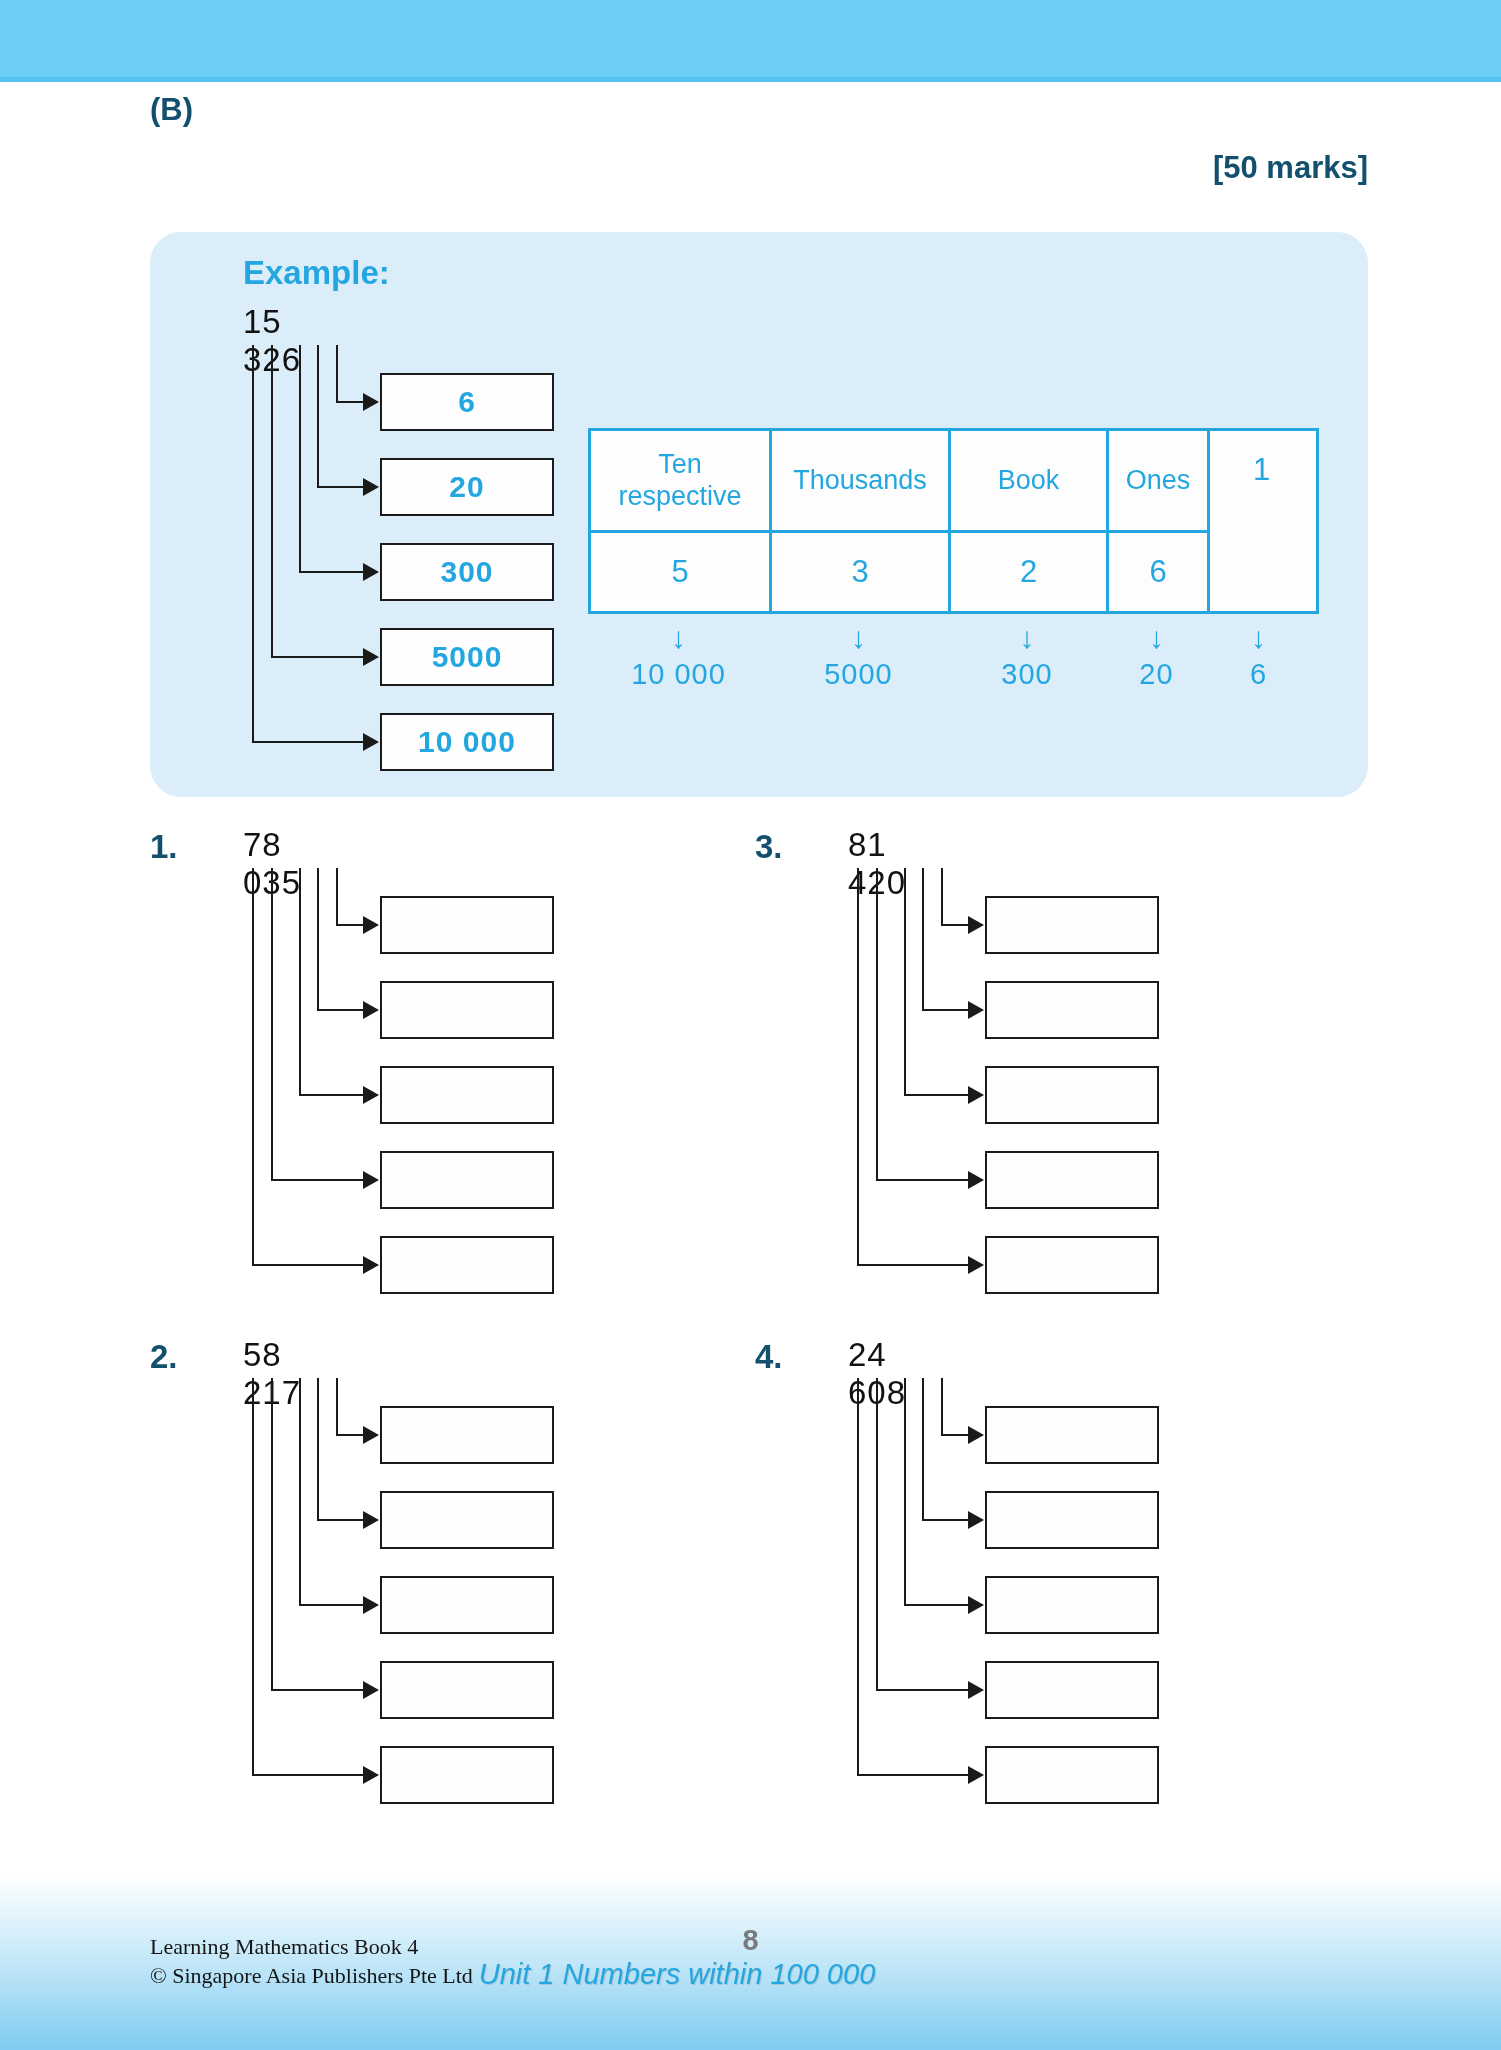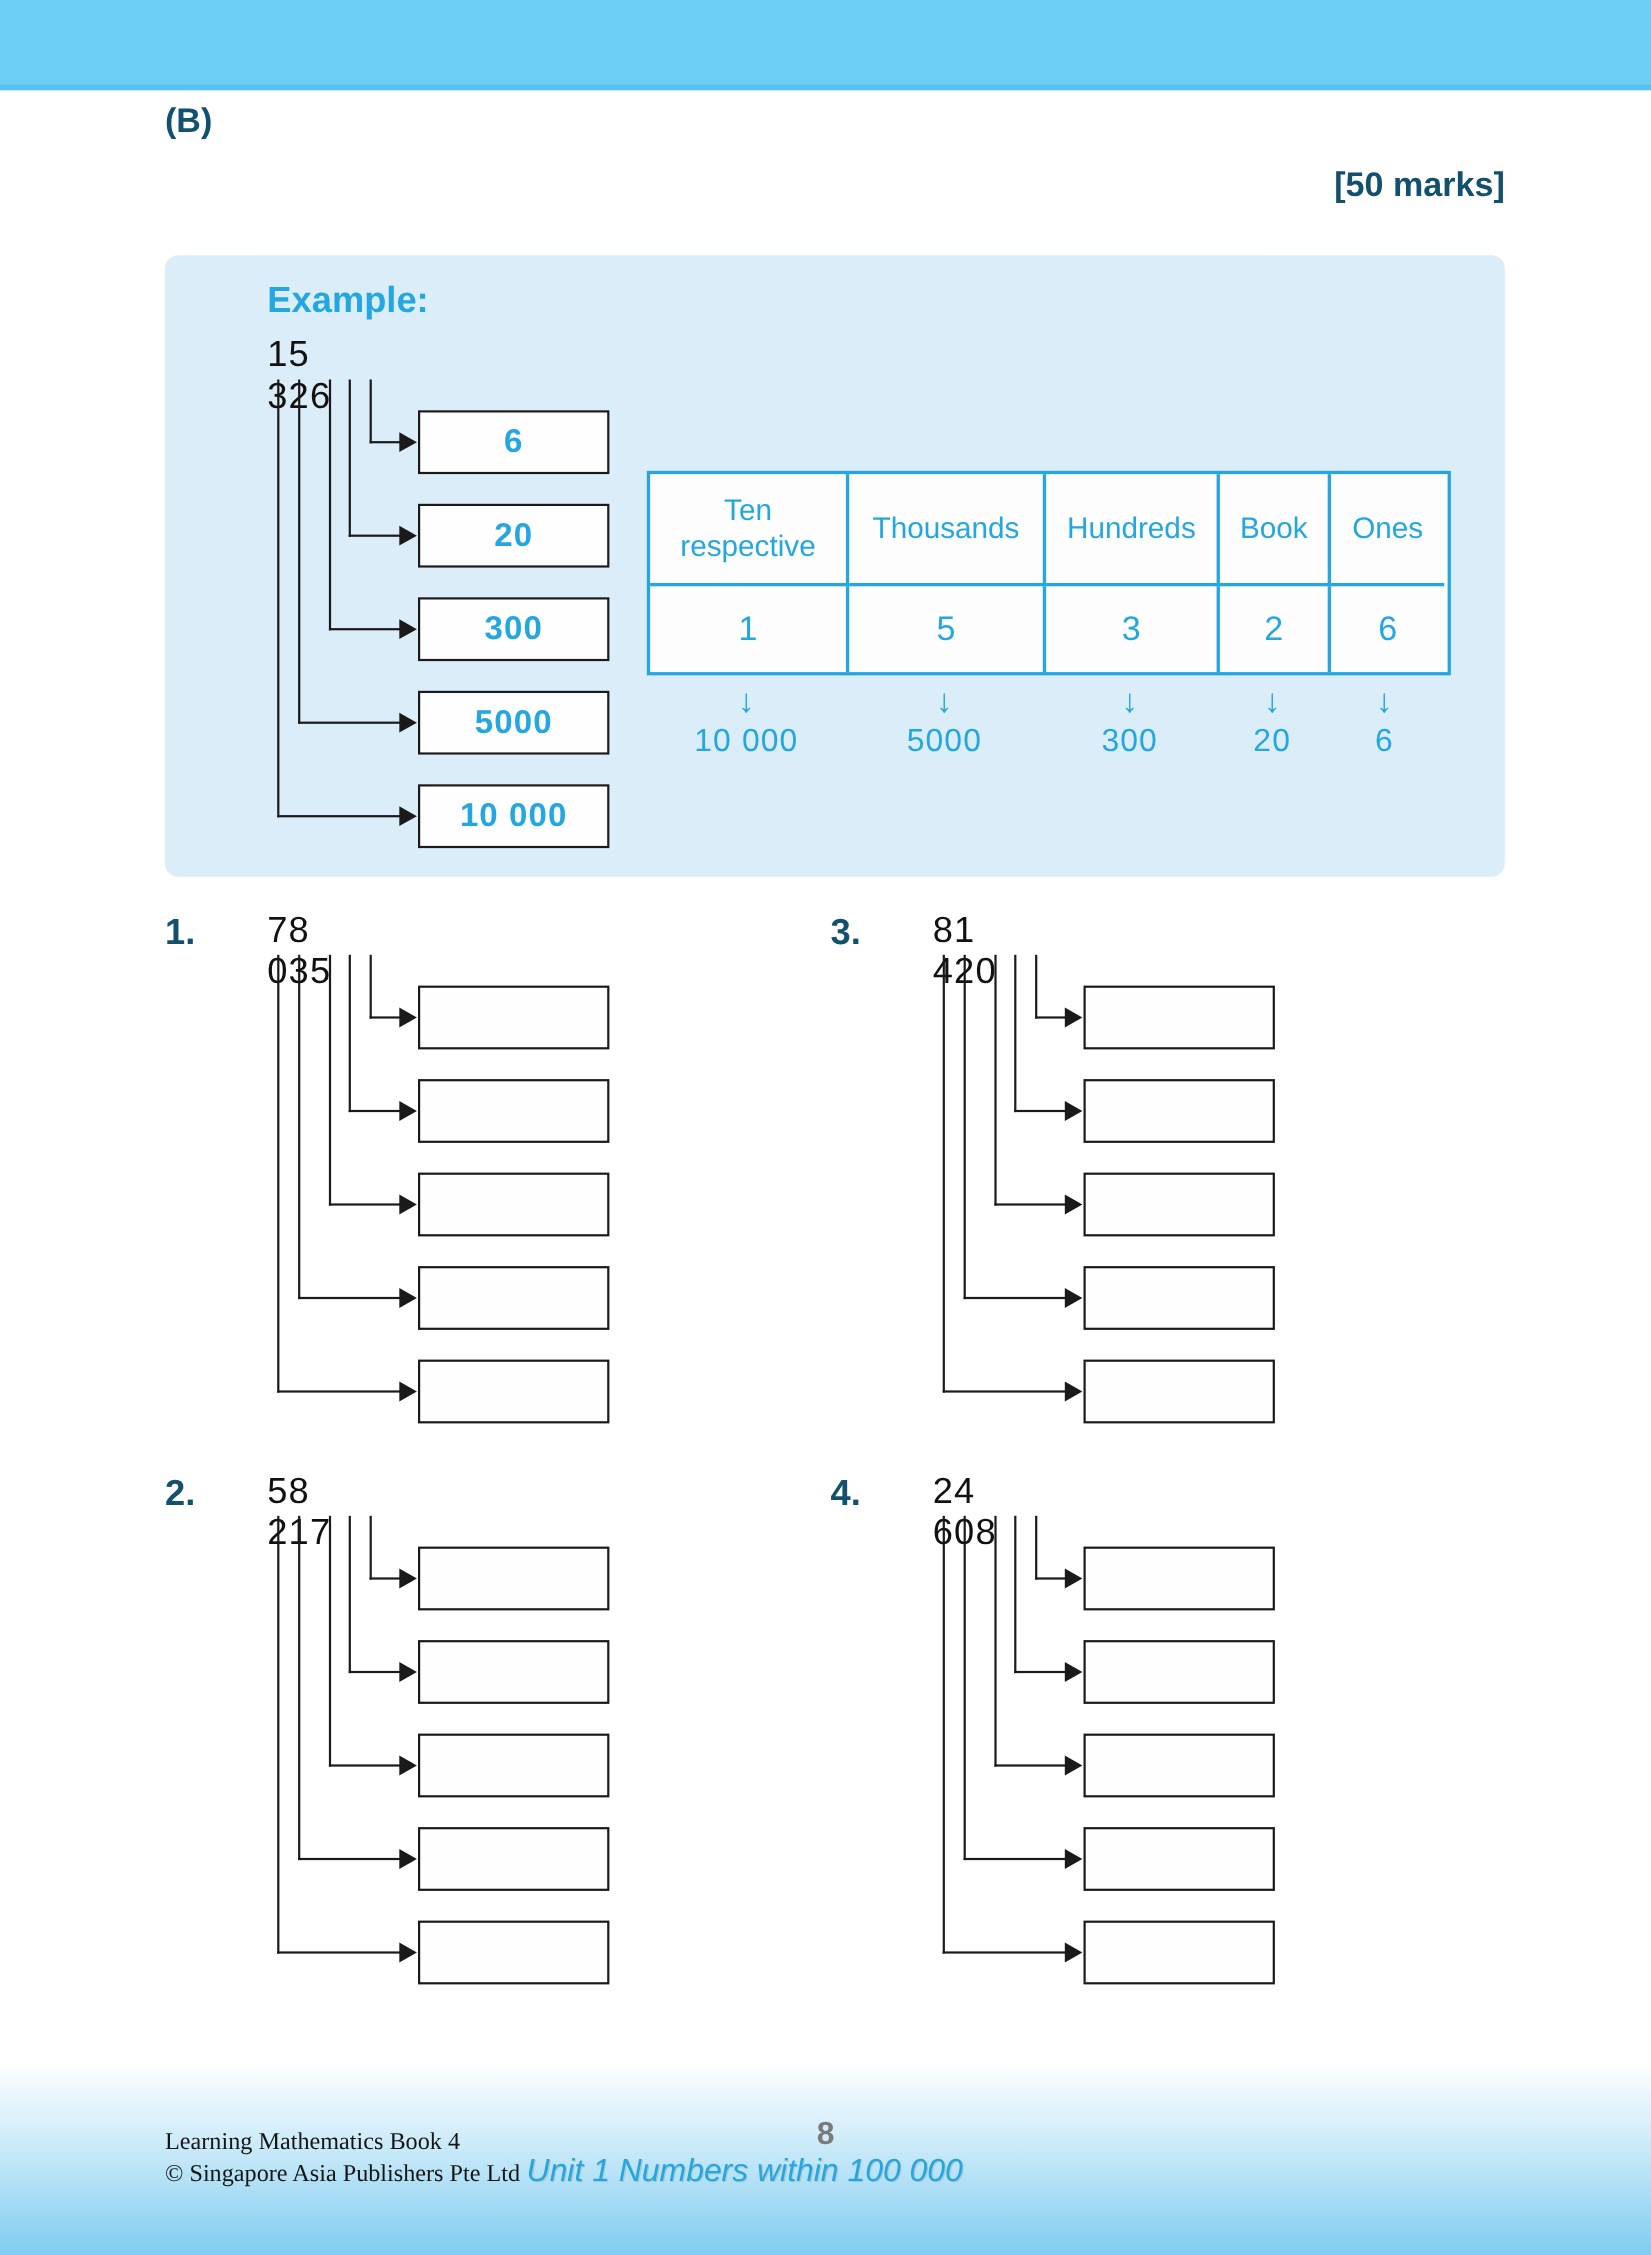--- a/index.html
+++ b/index.html
@@ -11,21 +11,21 @@
               background:#6dcff6; border-bottom:5px solid #55c3ef; }
   .bottom-grad { position:absolute; bottom:0; left:0; width:100%; height:175px;
               background:linear-gradient(180deg, rgba(255,255,255,0) 0%, #c2e7f8 50%, #7fccf0 100%); }
 
   .heading { position:absolute; top:92px; left:150px; width:1230px;
              color:#12506e; font-size:31px; font-weight:bold; display:flex; gap:38px; }
   .marks { position:absolute; top:150px; right:133px;
            color:#12506e; font-size:31px; font-weight:bold; }
 
   .panel { position:absolute; left:150px; top:232px; width:1218px; height:565px;
-           background:#dbedf8; border-radius:12px; }
+           background:#dbedf8; border-radius:31px; }
   .example-label { position:absolute; left:93px; top:22px;
                    color:#24a7e0; font-size:33px; font-weight:bold; }
 
   
   .fan { position:absolute; }
   .fan-number { position:absolute; left:0; top:0; font-size:33px; color:#111; letter-spacing:1px; }
   .vline { position:absolute; width:2px; background:#1a1a1a; }
   .hline { position:absolute; height:2px; background:#1a1a1a; }
   .ahead { position:absolute; width:0; height:0;
            border-left:16px solid #1a1a1a; border-top:9px solid transparent; border-bottom:9px solid transparent; }
@@ -102,21 +102,20 @@
         <div class="vline" style="left:9px; top:42px; height:398px;"></div>
         <div class="hline" style="left:9px; top:438px; width:116px;"></div>
         <div class="ahead" style="left:120px; top:430px;"></div>
         <div class="vbox" style="left:137px; top:410px; width:174px; height:58px;">
           <span>10 000</span>
         </div>
       </div>
     <div class="pv-table" id="pv-table">
         <div class="pv-cell pv-head">Ten respective</div>
         <div class="pv-cell pv-head">Thousands</div>
-        <div class="pv-cell pv-head">Hundreds</div>
         <div class="pv-cell pv-head">Book</div>
         <div class="pv-cell pv-head">Ones</div>
         <div class="pv-cell pv-digit">1</div>
         <div class="pv-cell pv-digit">5</div>
         <div class="pv-cell pv-digit">3</div>
         <div class="pv-cell pv-digit">2</div>
         <div class="pv-cell pv-digit">6</div>
       </div>
     <div class="pv-arrows" id="pv-arrows">
         <div class="pv-acell">

